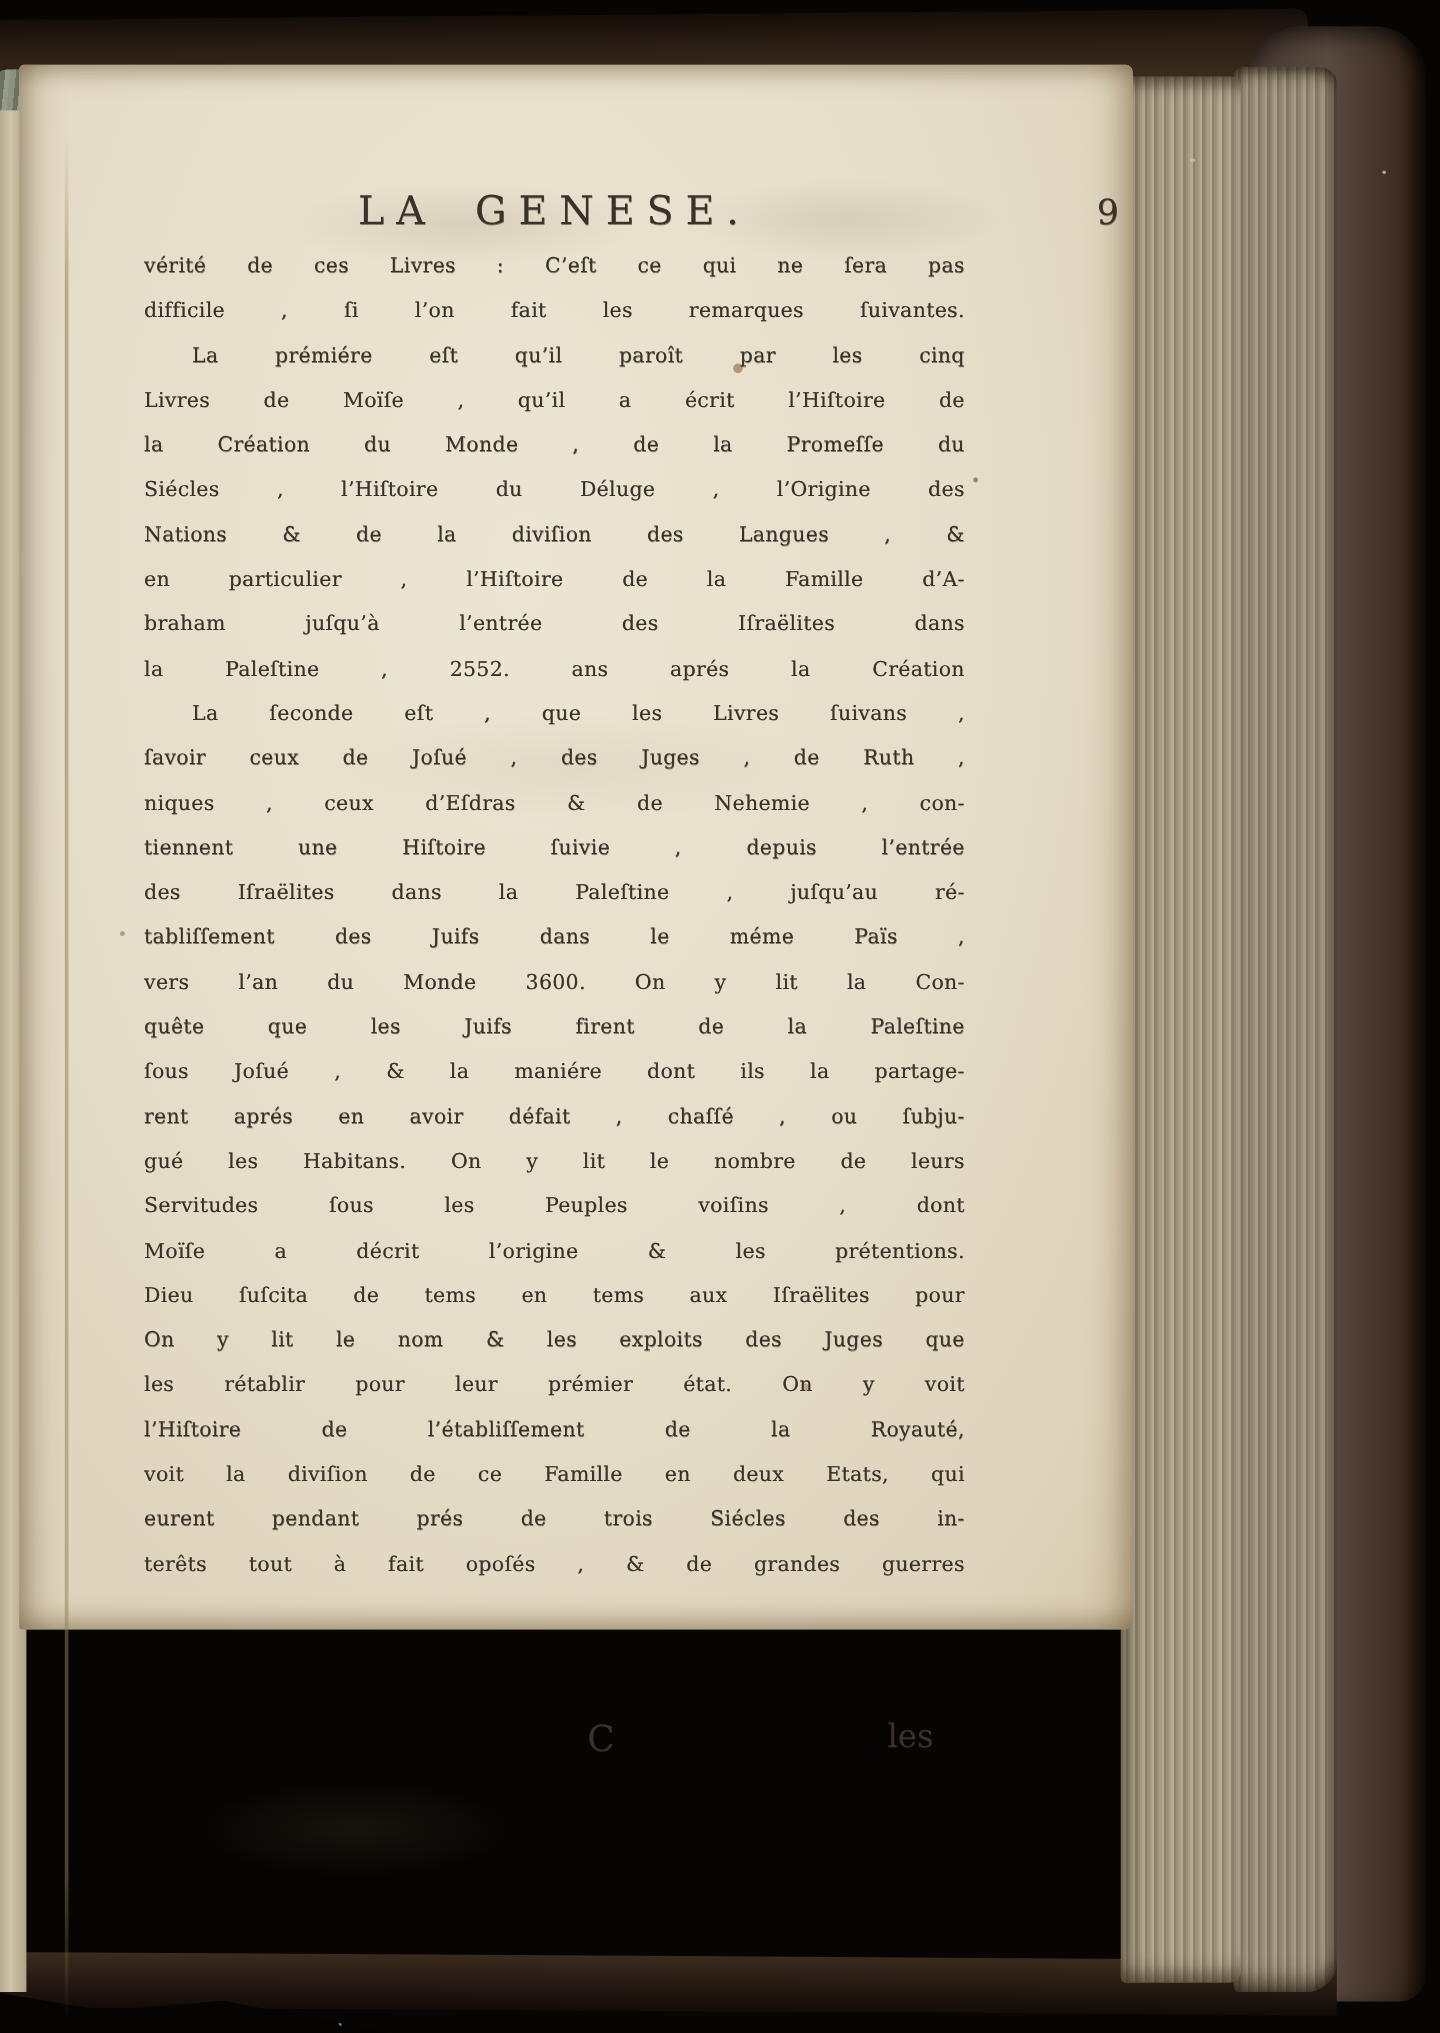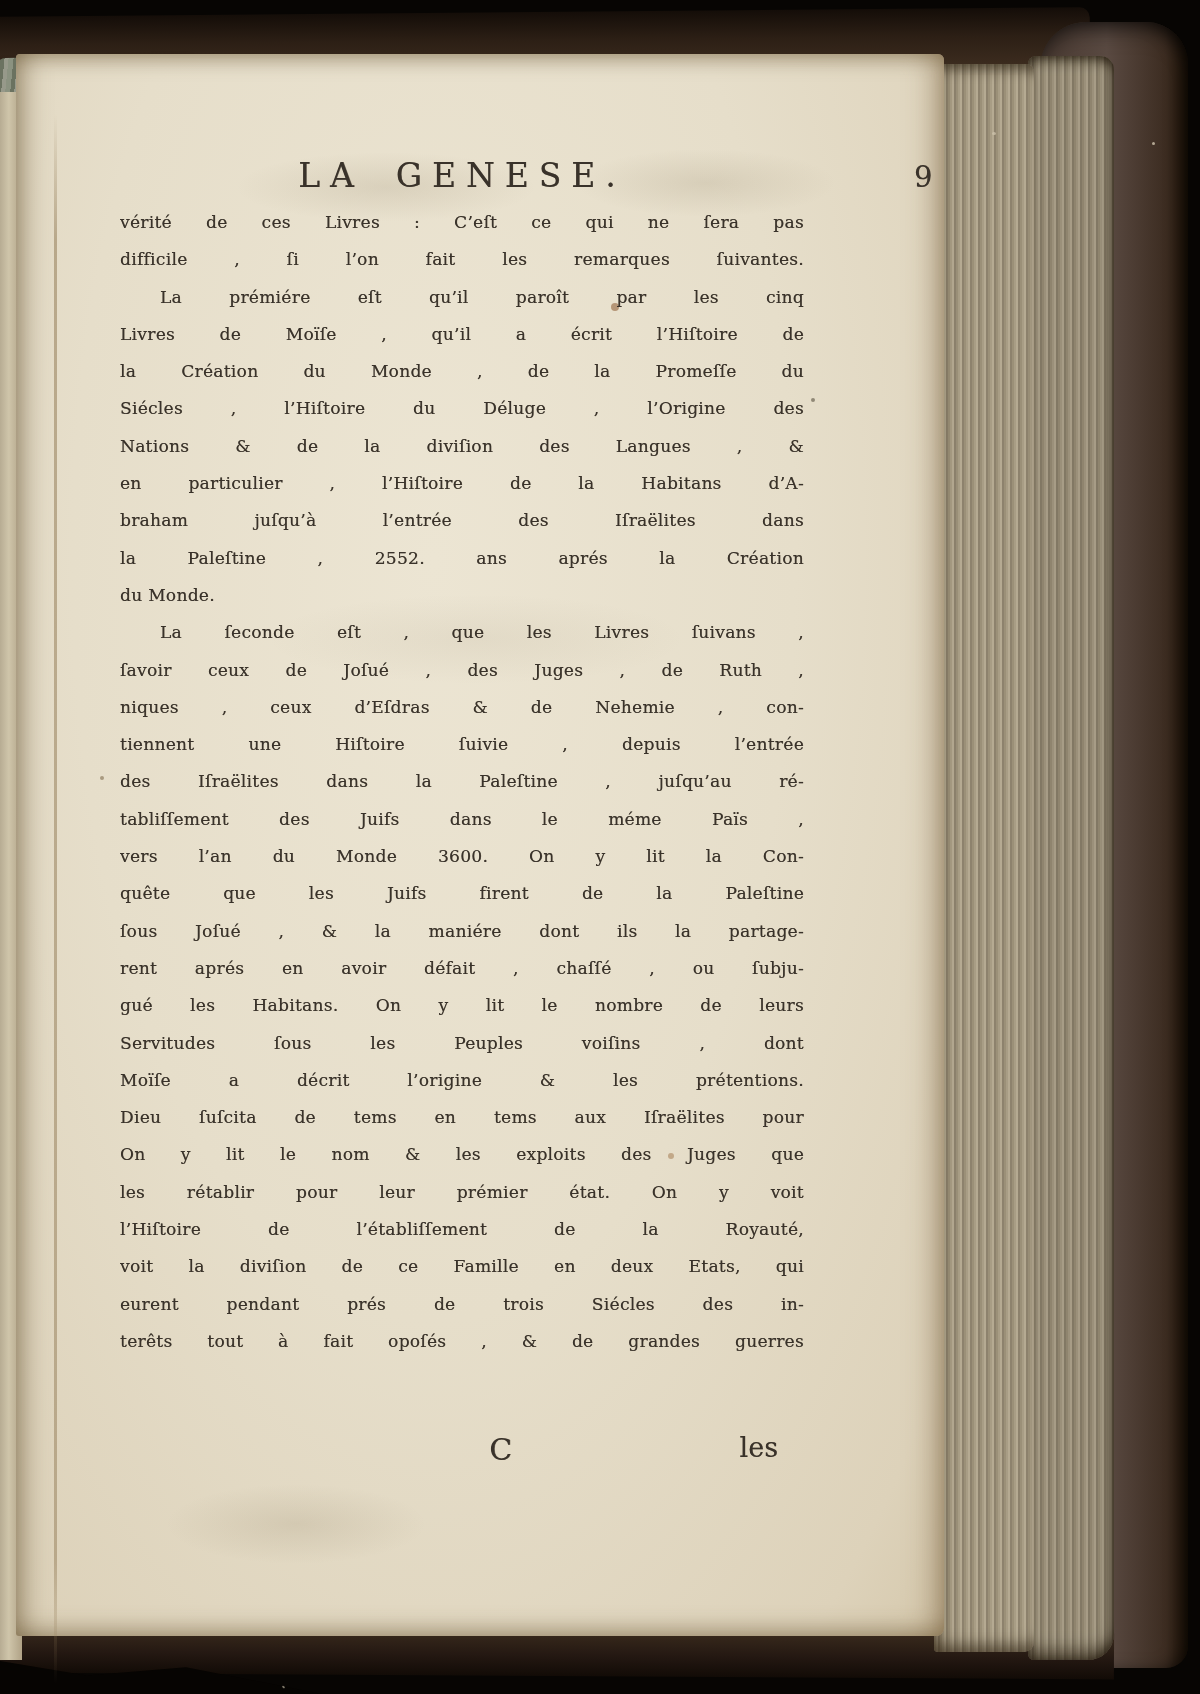--- a/index.html
+++ b/index.html
@@ -33,21 +33,21 @@
     border-radius:4px 8px 10px 4px;
     box-shadow:inset 14px 0 16px -8px rgba(60,45,25,.55), inset 0 14px 12px -8px rgba(40,30,15,.6), inset 0 -16px 14px -8px rgba(40,30,15,.55);}
   .fore-edge.outer{left:1028px;top:56px;width:86px;height:1604px;
     filter:brightness(.92);
     border-radius:8px 14px 26px 6px;
     box-shadow:inset 6px 0 10px -4px rgba(35,25,12,.6), inset -8px 0 10px -4px rgba(35,25,12,.65), inset 0 -18px 16px -8px rgba(35,25,12,.6), inset 0 14px 12px -8px rgba(35,25,12,.6);}
 
   
   .page-sliver{position:absolute;left:0;top:92px;width:22px;height:1568px;
     background:linear-gradient(90deg,#b7ac93 0%,#cfc5aa 40%,#b0a286 100%);}
-  .page{position:absolute;left:16px;top:54px;width:928px;height:1582px;
+  .page{position:absolute;left:16px;top:54px;width:928px;height:1304px;
     background:radial-gradient(ellipse at 45% 32%,#ece5d3 0%,#e6deca 50%,#ddd2ba 88%,#d5c8ac 100%);
     border-radius:4px 6px 8px 3px;
     box-shadow:inset 22px 0 26px -14px rgba(100,80,45,.5),
                inset -24px 0 30px -16px rgba(115,90,55,.55),
                inset 0 16px 20px -12px rgba(110,90,55,.5),
                inset 0 -18px 22px -12px rgba(110,90,55,.45);padding-left:33px;}
   .crease{position:absolute;left:38px;top:60px;width:3px;height:1570px;
     background:linear-gradient(180deg,rgba(150,125,85,.0),rgba(148,125,88,.55) 8%,rgba(148,125,88,.5) 92%,rgba(150,125,85,0));}
 
   
@@ -125,24 +125,23 @@
     <span class="page-number">9</span>
 
     <div class="text-block">
         <div class="line">vérité de ces Livres : C’eſt ce qui ne ſera pas</div>
         <div class="line">difficile , ſi l’on fait les remarques ſuivantes.</div>
         <div class="line indent">La prémiére eſt qu’il paroît par les cinq</div>
         <div class="line">Livres de Moïſe , qu’il a écrit l’Hiſtoire de</div>
         <div class="line">la Création du Monde , de la Promeſſe du</div>
         <div class="line">Siécles , l’Hiſtoire du Déluge , l’Origine des</div>
         <div class="line">Nations &amp; de la diviſion des Langues , &amp;</div>
-        <div class="line">en particulier , l’Hiſtoire de la Habitans d’A-</div>
+        <div class="line">en particulier , l’Hiſtoire de la Famille d’A-</div>
         <div class="line">braham juſqu’à l’entrée des Iſraëlites dans</div>
         <div class="line">la Paleſtine , 2552. ans aprés la Création</div>
-        <div class="line no-just">du Monde.</div>
         <div class="line indent">La ſeconde eſt , que les Livres ſuivans ,</div>
         <div class="line">ſavoir ceux de Joſué , des Juges , de Ruth ,</div>
         <div class="line">niques , ceux d’Eſdras &amp; de Nehemie , con-</div>
         <div class="line">tiennent une Hiſtoire ſuivie , depuis l’entrée</div>
         <div class="line">des Iſraëlites dans la Paleſtine , juſqu’au ré-</div>
         <div class="line">tabliſſement des Juifs dans le méme Païs ,</div>
         <div class="line">vers l’an du Monde 3600. On y lit la Con-</div>
         <div class="line">quête que les Juifs firent de la Paleſtine</div>
         <div class="line">ſous Joſué , &amp; la maniére dont ils la partage-</div>
         <div class="line">rent aprés en avoir défait , chaſſé , ou ſubju-</div>

